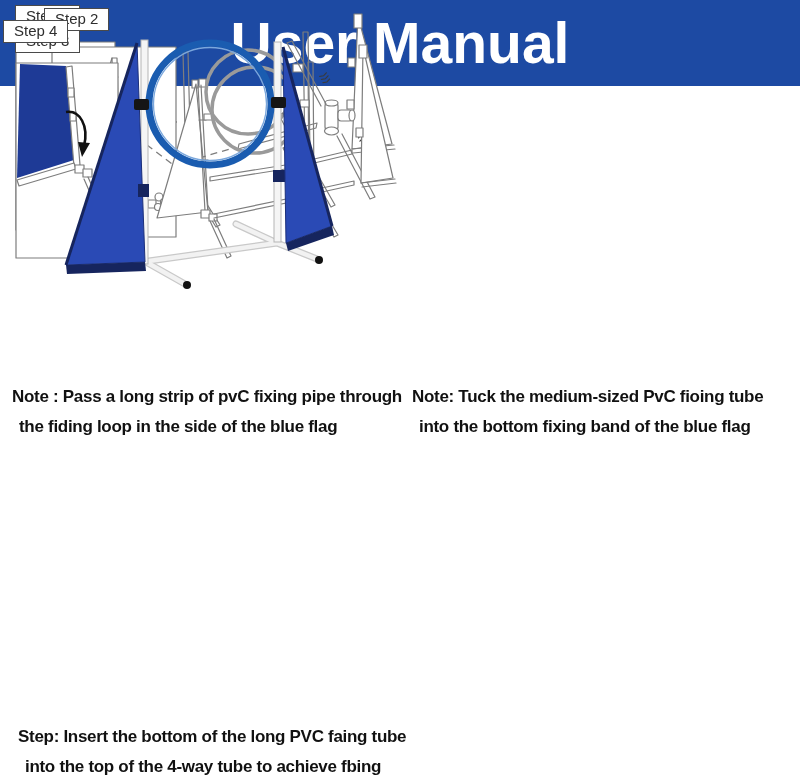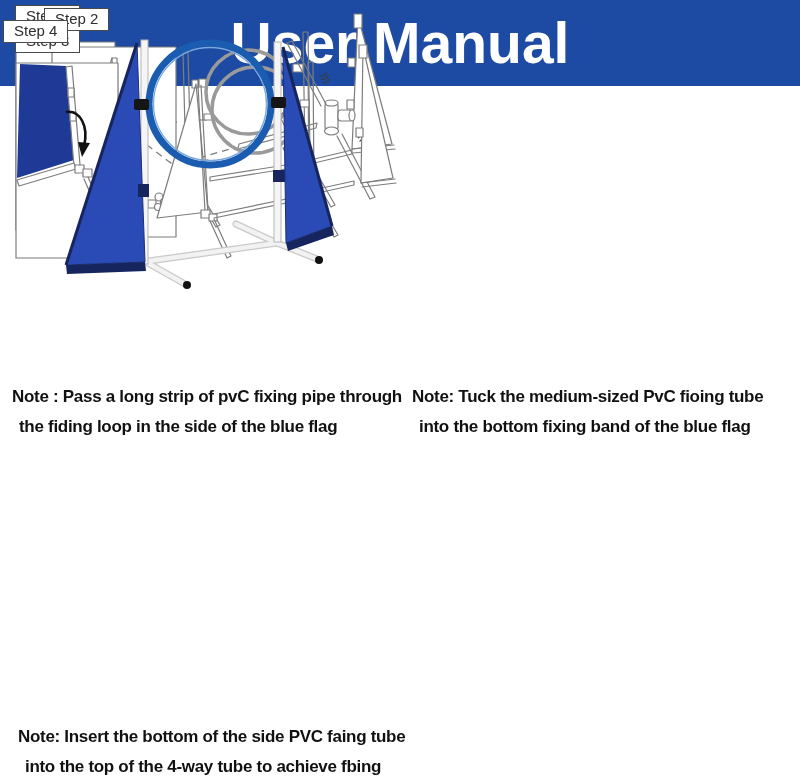--- a/index.html
+++ b/index.html
@@ -240,17 +240,17 @@
         <circle cx="210" cy="104" r="61" stroke="var(--hoop-blue)" stroke-width="7" fill="none"></circle>
         <circle cx="210" cy="104" r="56.5" stroke="#7aa7dc" stroke-width="1.3" fill="none"></circle>
       </g>
 
       <rect x="134" y="99" width="15" height="11" rx="2" fill="#151515"></rect>
       <rect x="271" y="97" width="15" height="11" rx="2" fill="#151515"></rect>
     </svg>
   </div>
 
   <div class="note note-3">
-    <div>Note: Insert the bottom of the side PVC faing tube</div>
+    <div>Step: Insert the bottom of the long PVC faing tube</div>
     <div class="l2">into the top of the 4-way tube to achieve fbing</div>
   </div>
 
 </div>
 
 </body></html>

